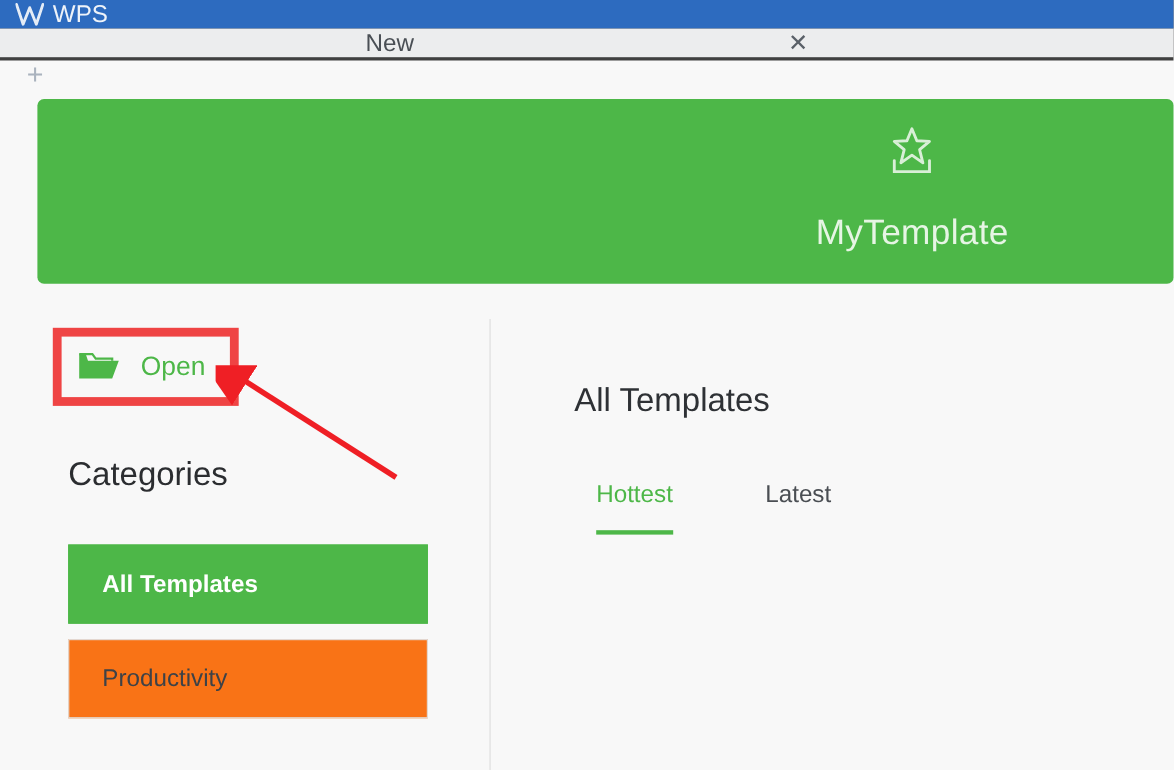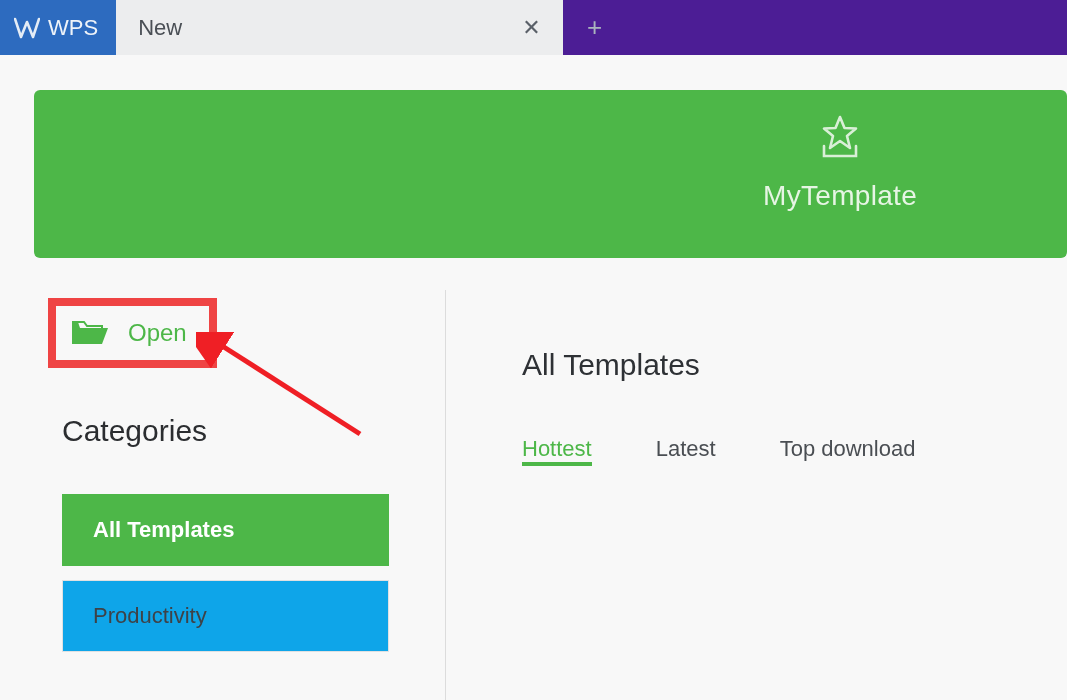--- a/index.html
+++ b/index.html
@@ -9,21 +9,22 @@
     height: 700px;
     background: #f8f8f8;
     overflow: hidden;
     position: relative;
   }
 
   
   .titlebar {
     display: flex;
     height: 55px;
-    background: #4c1d95;
+    background: #404040;
+    flex-direction: column;
   }
   .app-brand {
     display: flex;
     align-items: center;
     gap: 8px;
     padding: 0 18px 0 14px;
     background: #2d6bbf;
   }
   .app-logo {
     width: 26px;
@@ -75,22 +76,22 @@
     position: relative;
   }
   .mytemplate-block {
     position: absolute;
     right: 150px;
     top: 24px;
     text-align: center;
     color: #e6f5e4;
   }
   .mytemplate-label {
-    margin-top: 16px;
-    font-size: 28px;
+    margin-top: 28px;
+    font-size: 32px;
     letter-spacing: 0.3px;
   }
 
   
   .content {
     display: flex;
     margin-top: 40px;
   }
 
   
@@ -125,21 +126,21 @@
     padding-left: 14px;
     padding-right: 56px;
   }
   .cat-item {
     height: 72px;
     display: flex;
     align-items: center;
     padding: 0 30px;
     font-size: 22px;
     border: 1px solid #e0e1e2;
-    background: #0ea5e9;
+    background: #f97316;
     color: #3e4247;
     cursor: pointer;
     margin-bottom: 14px;
   }
   .cat-item.active {
     background: #4db748;
     color: #fff;
     border-color: #4db748;
     font-weight: 600;
   }
@@ -172,22 +173,23 @@
     font-weight: 500;
   }
   .filter-tabs {
     display: flex;
     gap: 64px;
     margin-top: 54px;
     font-size: 22px;
   }
   .filter-tab {
     color: #4a4e53;
-    padding-bottom: 0;
-    cursor: pointer;
+    padding-bottom: 20px;
+    cursor: pointer;
+    margin-left: 20px;
   }
   .filter-tab.active {
     color: #4db748;
     border-bottom: 4px solid #4db748;
     font-weight: 500;
   }
 </style>
 </head>
 <body>
 
@@ -259,19 +261,16 @@
 
   <div class="main">
     <div class="main-title">All Templates</div>
     <div class="filter-tabs">
       <div class="filter-tab active">
         <span>Hottest</span>
       </div>
       <div class="filter-tab">
         <span>Latest</span>
       </div>
-      <div class="filter-tab">
-        <span>Top download</span>
-      </div>
     </div>
   </div>
 
 </div>
 
 </body></html>

